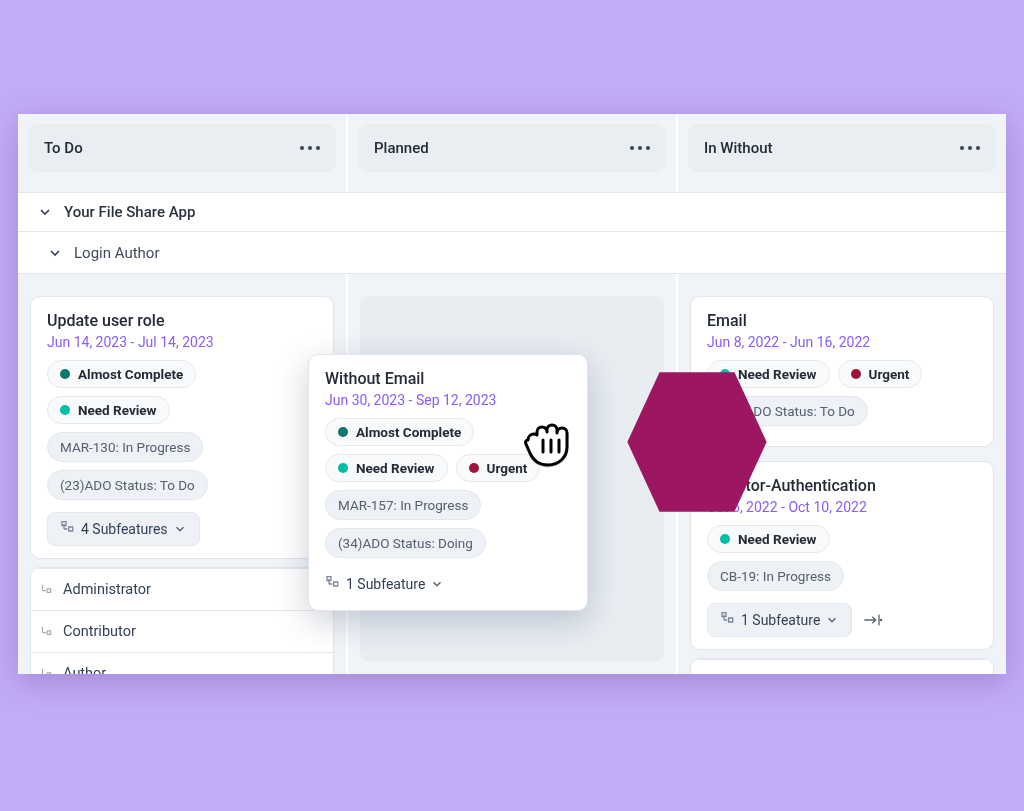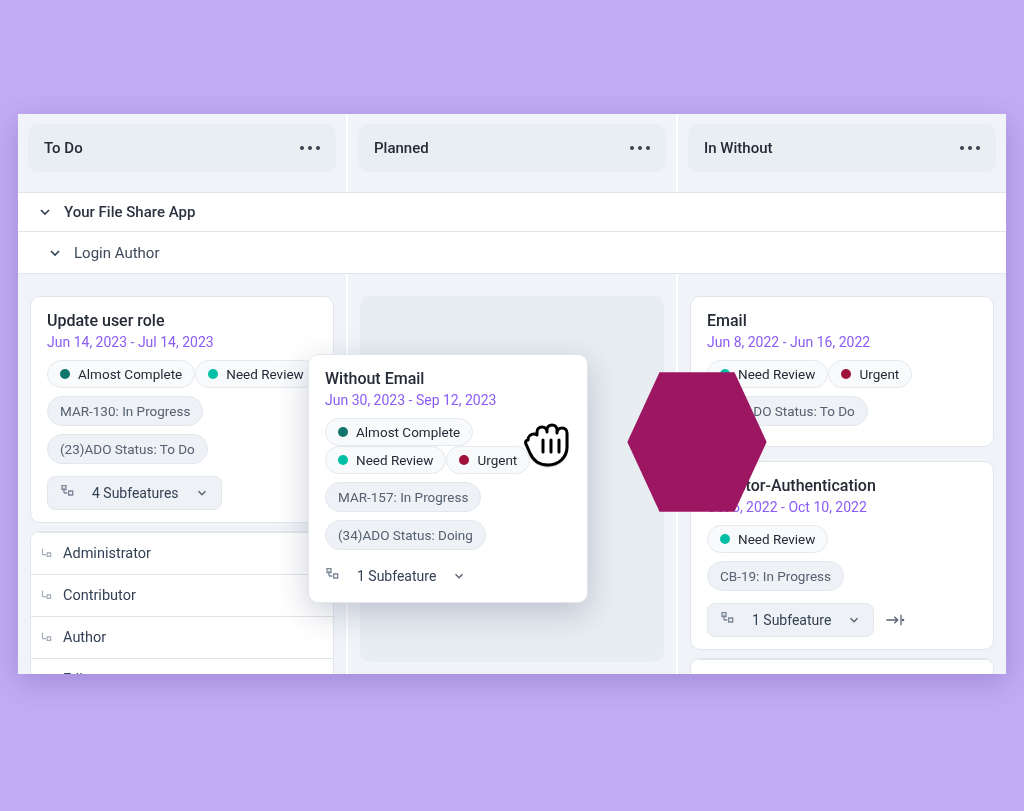--- a/index.html
+++ b/index.html
@@ -41,26 +41,26 @@
   .chev svg{stroke:#334155;}
 
   
   .card{background:var(--card-bg);border:1px solid var(--line);border-radius:10px;padding:14px 16px 12px;position:relative;margin-bottom:14px;}
   .card.floating{position:absolute;box-shadow:0 10px 32px rgba(30,40,80,.22);z-index:50;width:280px;}
   .card-title{font-size:16px;font-weight:500;color:var(--text);margin-bottom:4px;padding-right:36px;}
   .card-date{font-size:14px;color:var(--date);margin-bottom:10px;}
   .hex{position:absolute;top:12px;right:12px;width:28px;height:28px;display:flex;align-items:center;justify-content:center;}
   .hex svg{position:absolute;inset:0;}
   .hex span{position:relative;color:#fff;font-size:12px;font-weight:600;}
-  .pills{display:flex;flex-wrap:wrap;gap:0;margin-bottom:8px;}
+  .pills{display:flex;flex-wrap:wrap;gap:8px;margin-bottom:8px;font-weight:bold;}
   .pill{display:inline-flex;align-items:center;gap:8px;border:1px solid var(--pill-border);background:var(--pill-bg);border-radius:999px;padding:5px 12px;font-size:13.5px;color:var(--text);}
   .pill .dot{width:10px;height:10px;border-radius:50%;}
   .tag{display:inline-flex;align-items:center;border:1px solid #e4e8ed;background:var(--pill-bg2);border-radius:999px;padding:6px 12px;font-size:13.5px;color:var(--tag-text);margin-bottom:8px;margin-right:6px;}
   .sub-row{display:flex;align-items:center;gap:10px;margin-top:4px;}
-  .sub-btn{display:inline-flex;align-items:center;gap:16px;background:#eef2f6;border:1px solid #e4e8ed;border-radius:8px;padding:8px 12px;font-size:14px;color:#334155;cursor:pointer;}
+  .sub-btn{display:inline-flex;align-items:center;gap:5px;background:#eef2f6;border:1px solid #e4e8ed;border-radius:8px;padding:8px 12px;font-size:14px;color:#334155;cursor:pointer;}
   .mini-chev{display:inline-flex;}
   .mini-chev svg{stroke:#5b6472;}
   .tree-ic{display:inline-flex;}
   .tree-ic svg{stroke:#7c8798;fill:none;}
   .link-ic{display:inline-flex;}
   .link-ic svg{stroke:#5b6472;fill:none;}
 
   
   .child{border-top:1px solid var(--line);padding:12px 6px 12px 8px;display:flex;align-items:center;gap:10px;color:#334155;font-size:14.5px;background:#fff;}
   .child:first-child{border-top:1px solid var(--line);}

